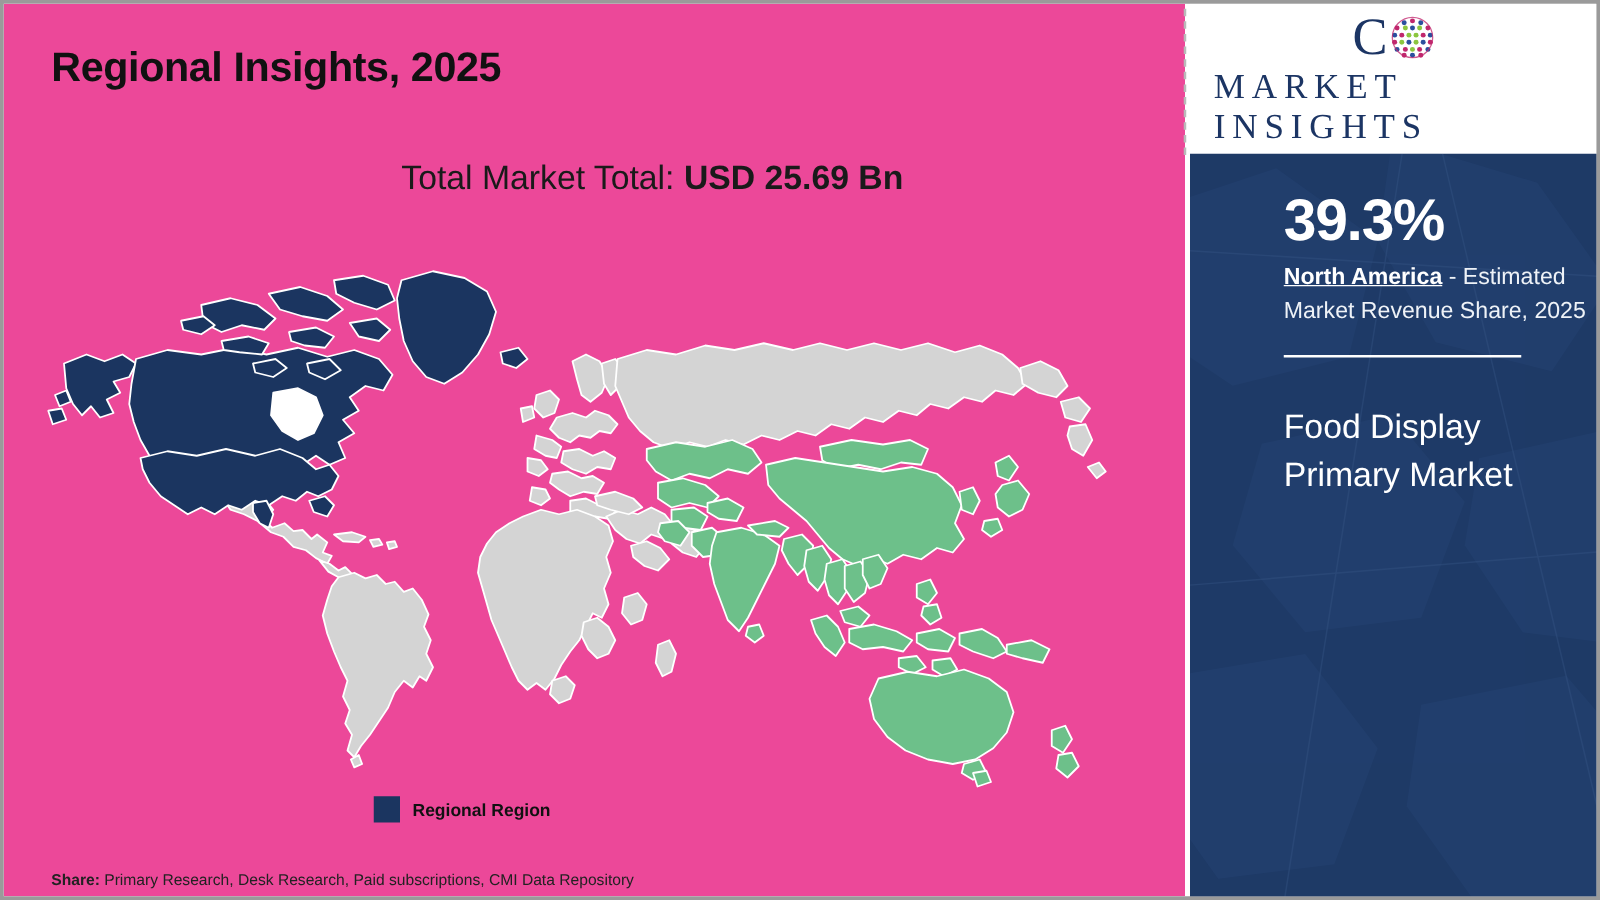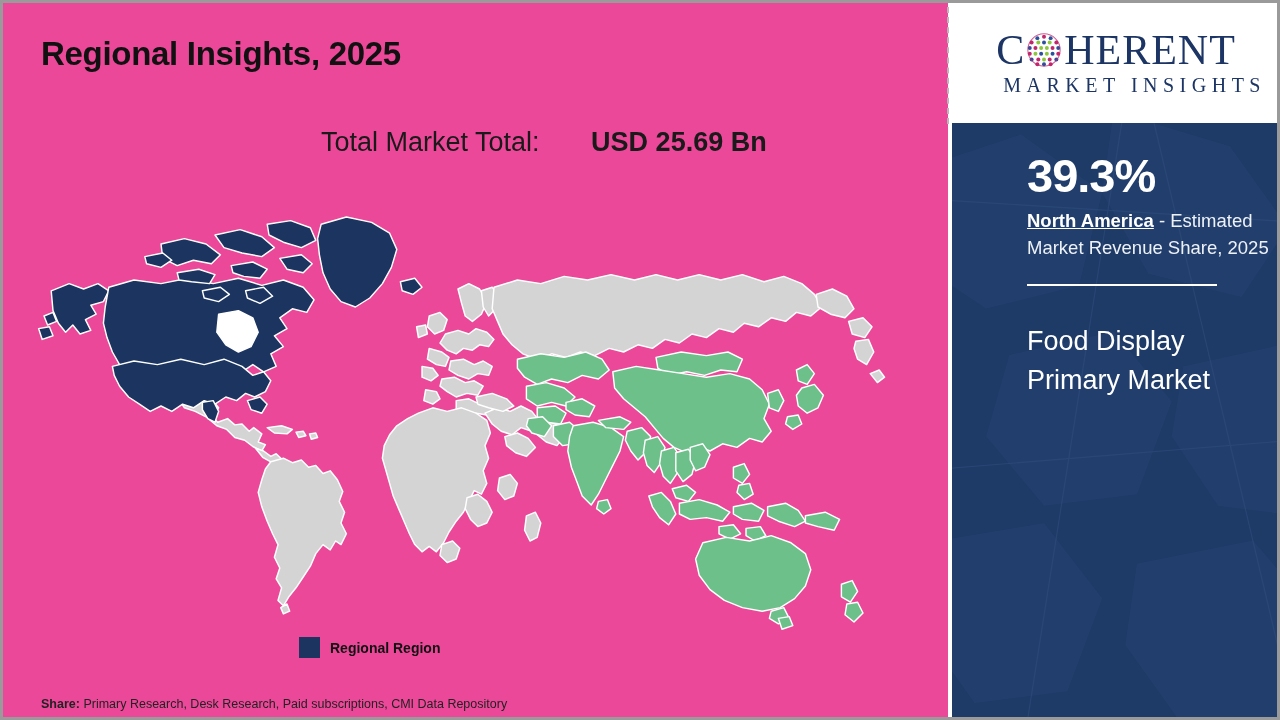--- a/index.html
+++ b/index.html
@@ -10,21 +10,21 @@
          border:3px solid #9a9a9a;background:#ffffff;overflow:hidden;}
 
   
   .left-pane{position:absolute;left:0;top:0;width:945px;height:714px;background:#ec4899;}
 
   .page-title{position:absolute;left:38px;top:32px;font-size:33px;font-weight:bold;
               color:#111;letter-spacing:-0.3px;white-space:nowrap;}
 
   .market-size{position:absolute;left:318px;top:124px;font-size:27px;color:#1a1a1a;
                white-space:nowrap;}
-  .market-size b{font-weight:bold;margin-left:44px;}
+  .market-size b{font-weight:bold;}
 
   .map-wrap{position:absolute;left:18px;top:178px;width:910px;height:450px;}
   .map-wrap svg{width:100%;height:100%;display:block;}
 
   
   .legend{position:absolute;left:296px;top:634px;display:flex;align-items:center;gap:62px;}
   .legend-item{display:flex;align-items:center;gap:10px;}
   .swatch{width:21px;height:21px;display:block;}
   .legend-label{font-size:14px;font-weight:bold;color:#111;white-space:nowrap;}
 
@@ -38,21 +38,21 @@
   
   .right-pane{position:absolute;left:949px;top:0;width:328px;height:714px;}
 
   .logo-box{position:absolute;left:0;top:0;width:328px;height:120px;background:#fff;
             display:flex;align-items:center;justify-content:center;}
   .logo-inner{position:relative;width:300px;}
   .logo-row1{display:flex;align-items:center;justify-content:center;}
   .logo-c,.logo-rest{font-family:"Liberation Serif", serif;font-size:42px;color:#1c3564;
             line-height:1;letter-spacing:1px;font-weight:normal;}
   .globe{width:38px;height:38px;margin:0 1px 0 0;display:block;}
-  .logo-row2{text-align:right;font-family:"Liberation Serif", serif;font-size:20px;
+  .logo-row2{text-align:left;font-family:"Liberation Serif", serif;font-size:28px;
              color:#1c3564;letter-spacing:5.5px;margin-top:3px;padding-left:5px;}
 
   .stat-panel{position:absolute;left:0;top:120px;width:328px;height:689px;
               background:#1e3a67;overflow:hidden;padding-left:28px;}
   .stat-bg{position:absolute;inset:0;opacity:.5;}
   .stat-bg svg{width:100%;height:100%;display:block;}
 
   .stat-content{position:relative;z-index:2;padding:28px 32px 0 47px;}
   .stat-pct{font-size:47px;font-weight:bold;color:#fff;line-height:1.05;letter-spacing:-1px;}
   .stat-desc{margin-top:8px;font-size:18.5px;color:#eef2f7;line-height:1.45;max-width:262px;}
@@ -255,21 +255,20 @@
               <circle cx="14" cy="30" r="2.1" fill="#c0276d"></circle>
               <circle cx="20" cy="30" r="2.1" fill="#8cc63f"></circle>
               <circle cx="26" cy="30" r="2.1" fill="#c0276d"></circle>
               <circle cx="33" cy="30" r="2.1" fill="#2b4f9e"></circle>
               <circle cx="13" cy="35" r="2.1" fill="#c0276d"></circle>
               <circle cx="20" cy="35" r="2.1" fill="#2b4f9e"></circle>
               <circle cx="27" cy="35" r="2.1" fill="#c0276d"></circle>
               <circle cx="20" cy="20" r="17" fill="none" stroke="#c0276d" stroke-width="1.1" opacity=".75"></circle>
             </g>
           </svg>
-          <span class="logo-rest">HERENT</span>
         </div>
         <div class="logo-row2">MARKET INSIGHTS</div>
       </div>
     </div>
 
     <div class="stat-panel">
       <div class="stat-bg">
         <svg viewBox="0 0 328 594" preserveAspectRatio="xMidYMid slice">
           <rect width="328" height="594" fill="#1e3a67"></rect>
           <g fill="#2b4b7d" opacity=".55">

